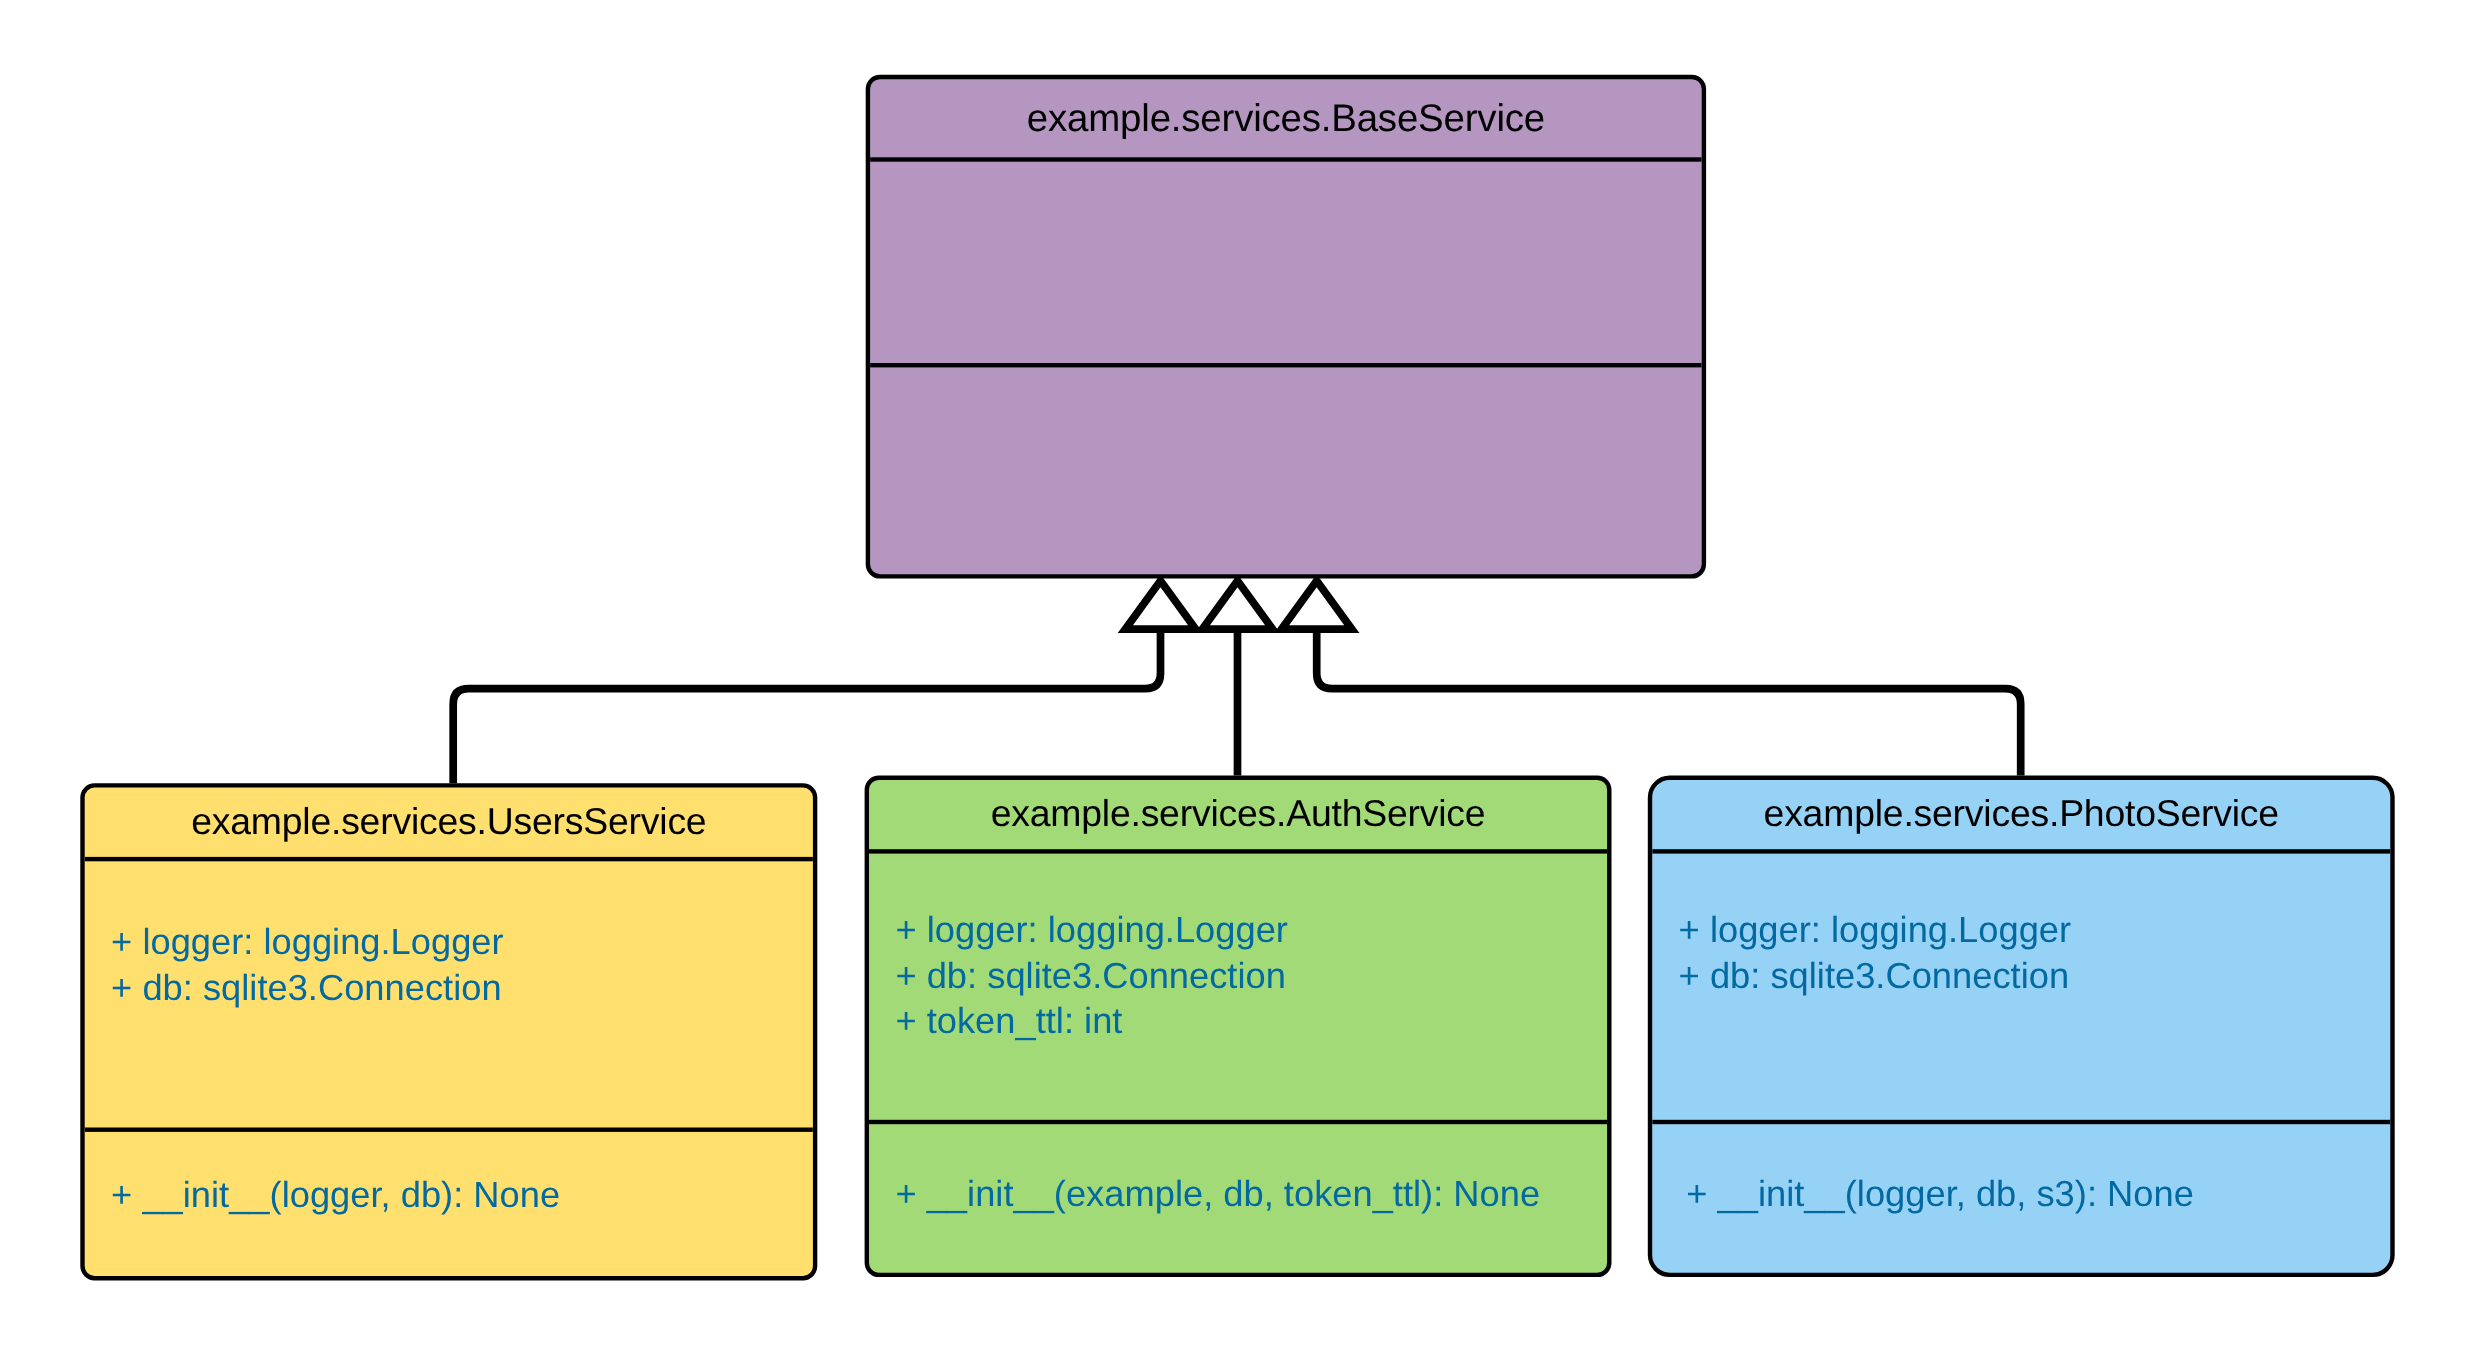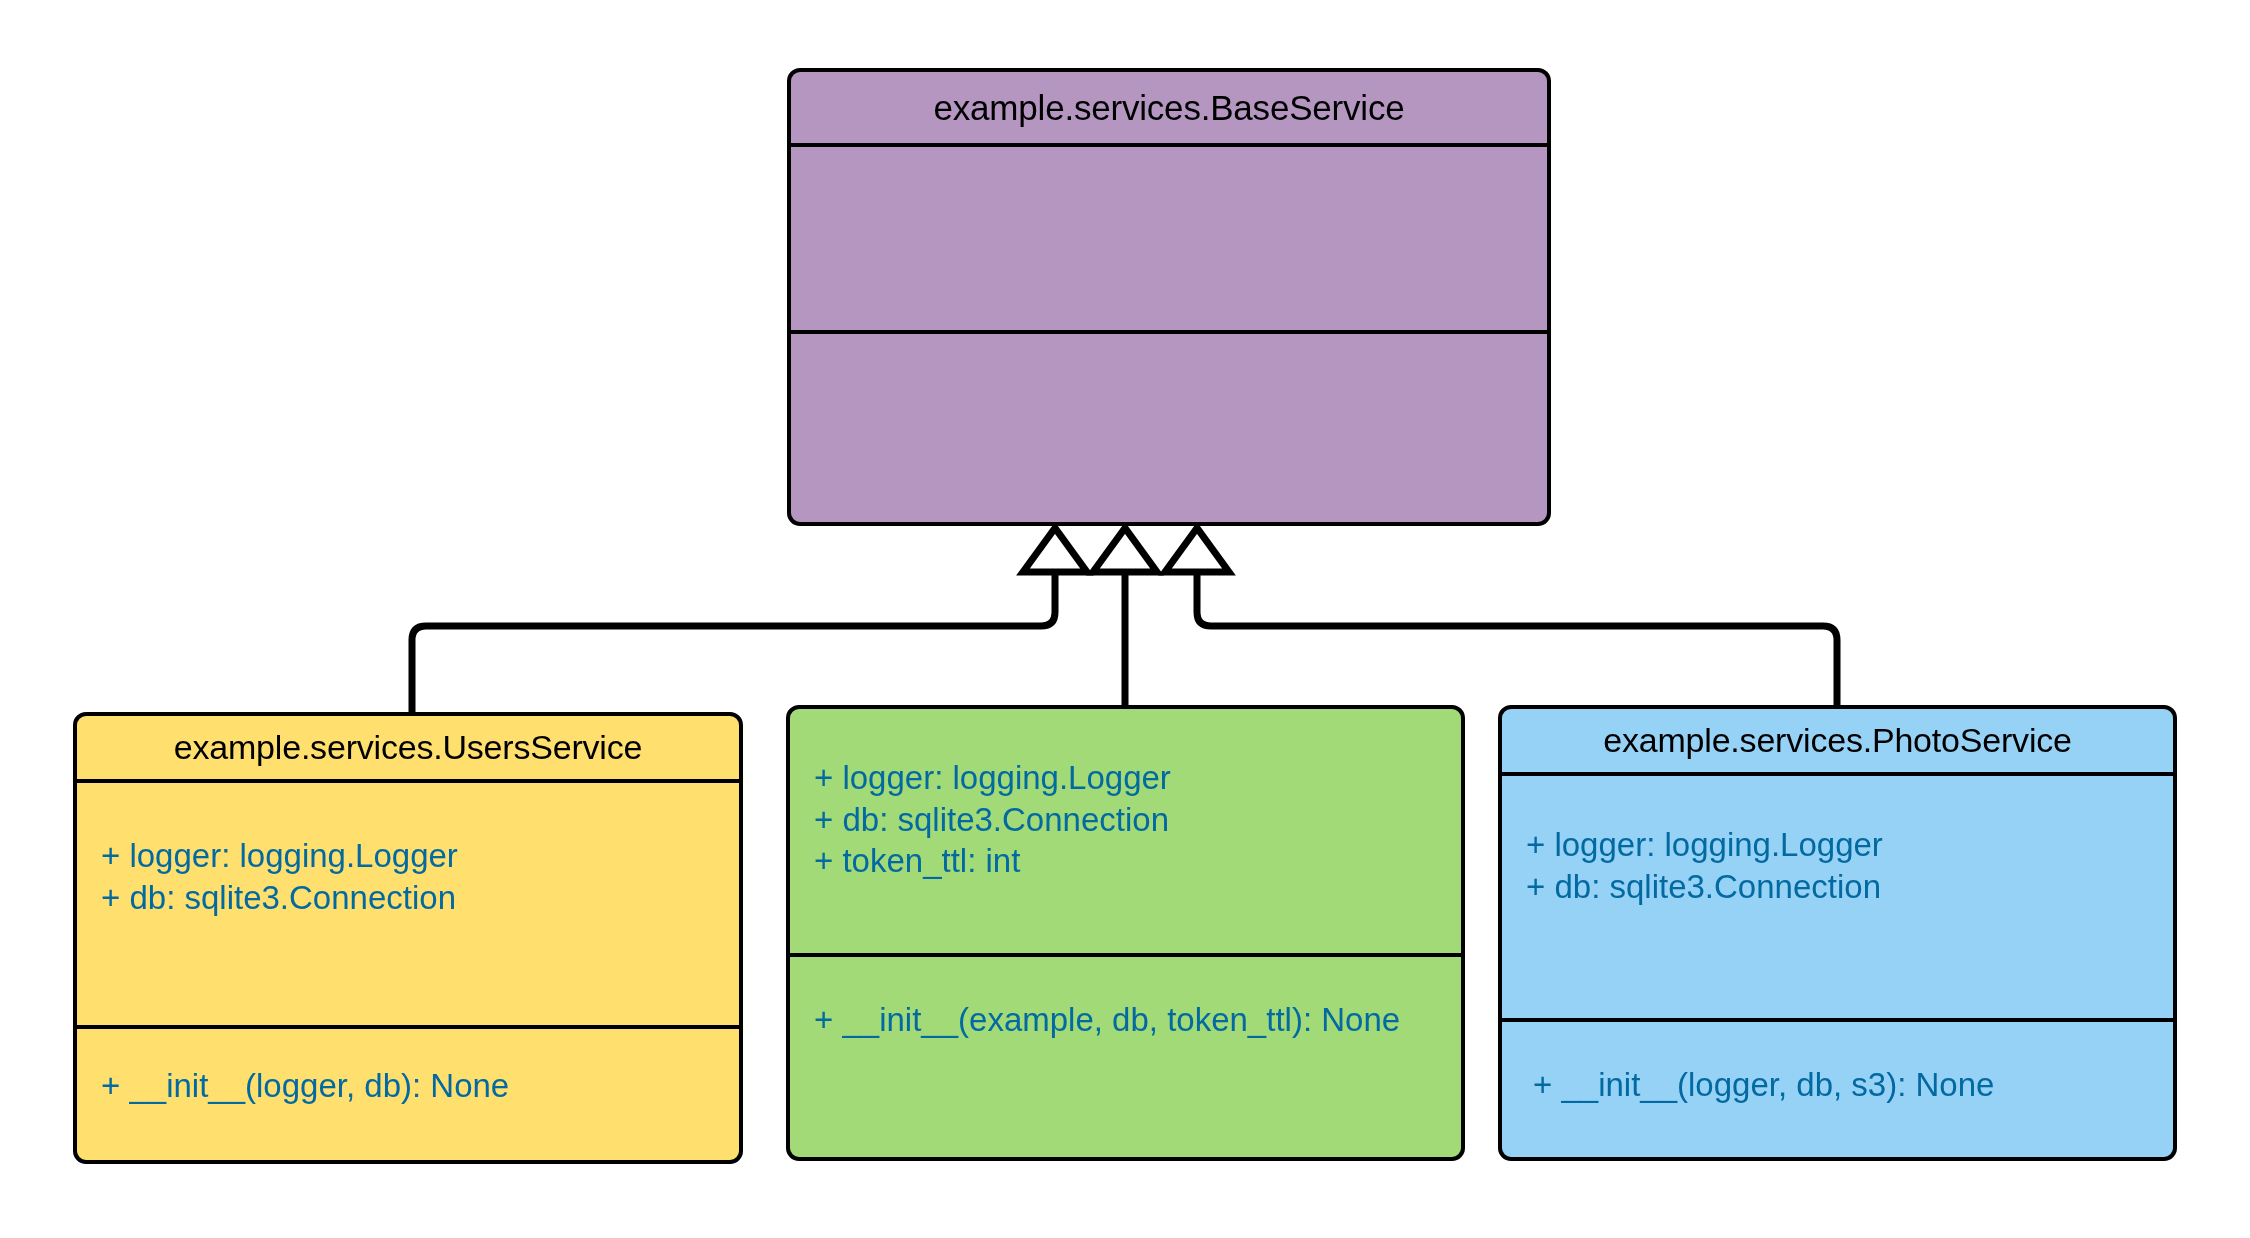--- a/index.html
+++ b/index.html
@@ -89,20 +89,21 @@
     left: 786px;  top: 705px;  width: 679px;  height: 456px;
     background: #a2da78;
   }
   #class-authservice .uml-title { height: 68px; }
   #class-authservice .attrs { height: 248px; padding-top: 48px; }
   #class-authservice .methods { height: 136px; padding-top: 42px; }
 
   #class-photoservice {
     left: 1498px;  top: 705px;  width: 679px;  height: 456px;
     background: #96d2f5;
+    border-radius: 20px;
   }
   #class-photoservice .uml-title { height: 68px; }
   #class-photoservice .attrs { height: 248px; padding-top: 48px; }
   #class-photoservice .methods { height: 136px; padding-top: 42px; padding-left: 31px; }
 </style>
 </head>
 <body>
 
 <div id="diagram-canvas">
 
@@ -134,20 +135,21 @@
     <div class="uml-compartment attrs divided">
       <span class="uml-row">+ logger: logging.Logger</span>
       <span class="uml-row">+ db: sqlite3.Connection</span>
     </div>
     <div class="uml-compartment methods">
       <span class="uml-row">+ __init__(logger, db): None</span>
     </div>
   </div>
 
   <div class="uml-class" id="class-authservice" style="background: rgb(162, 218, 120);">
+    <div class="uml-title">example.services.AuthService</div>
     <div class="uml-compartment attrs divided">
       <span class="uml-row">+ logger: logging.Logger</span>
       <span class="uml-row">+ db: sqlite3.Connection</span>
       <span class="uml-row">+ token_ttl: int</span>
     </div>
     <div class="uml-compartment methods">
       <span class="uml-row">+ __init__(example, db, token_ttl): None</span>
     </div>
   </div>
 

